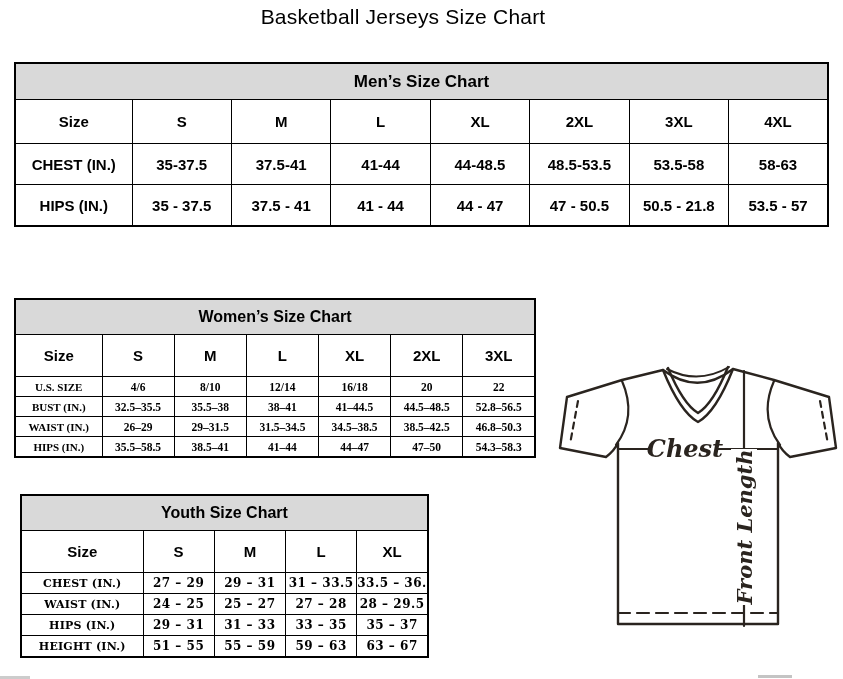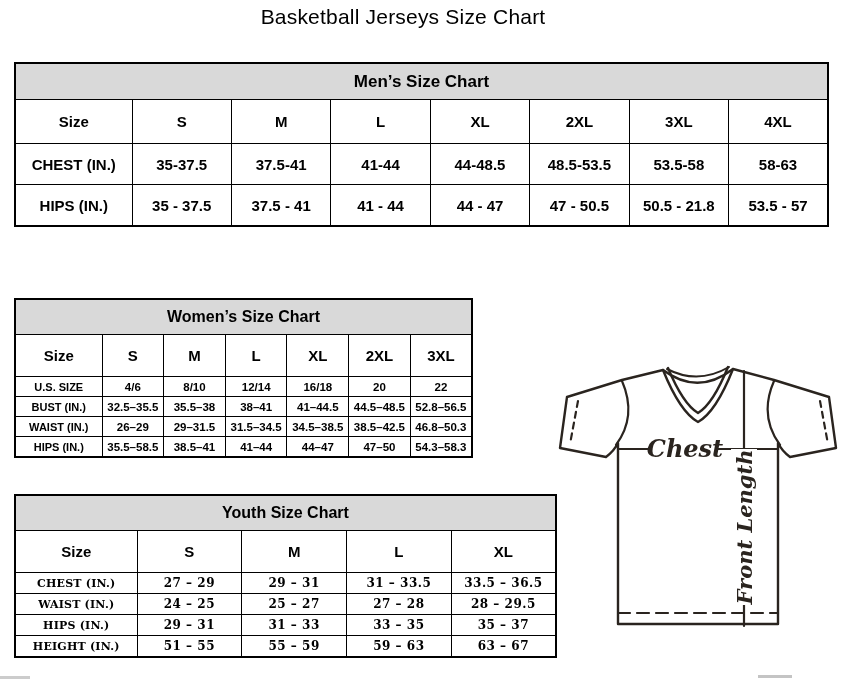--- a/index.html
+++ b/index.html
@@ -36,32 +36,32 @@
     background:#d9d9d9;
     font-size:17px; font-weight:bold;
   }
   
   #men-table { left:14px; top:62px; width:815px; }
   #men-table .banner-row th { height:35px; }
   #men-table .size-row th { height:43px; font-size:15px; font-weight:bold; }
   #men-table tbody td { height:40px; font-size:15px; font-weight:bold; }
   #men-table col.first { width:117px; }
   
-  #women-table { left:14px; top:298px; width:459px; }
+  #women-table { left:14px; top:298px; width:522px; }
   #women-table .banner-row th { height:34px; font-size:16px; }
   #women-table .size-row th { height:41px; font-size:15px; font-weight:bold; }
   #women-table tbody td {
     height:19px; font-size:11.5px; font-weight:bold;
-    font-family:Liberation Sans, sans-serif;
+    font-family:Liberation Serif, serif;
     margin-left:15px;
   }
   #women-table tbody td.row-label { font-size:11px; }
   #women-table col.first { width:87px; }
   
-  #youth-table { left:14px; top:494px; width:543px; }
+  #youth-table { left:20px; top:494px; width:409px; }
   #youth-table .banner-row th { height:34px; font-size:16px; }
   #youth-table .size-row th { height:41px; font-size:15px; font-weight:bold; }
   #youth-table tbody td {
     height:20px; font-size:12px; font-weight:bold;
     font-family:"DejaVu Serif", serif;
     letter-spacing:0.5px;
   }
   #youth-table tbody td.row-label { font-size:11px; letter-spacing:0.2px; }
   #youth-table col.first { width:122px; }
   

